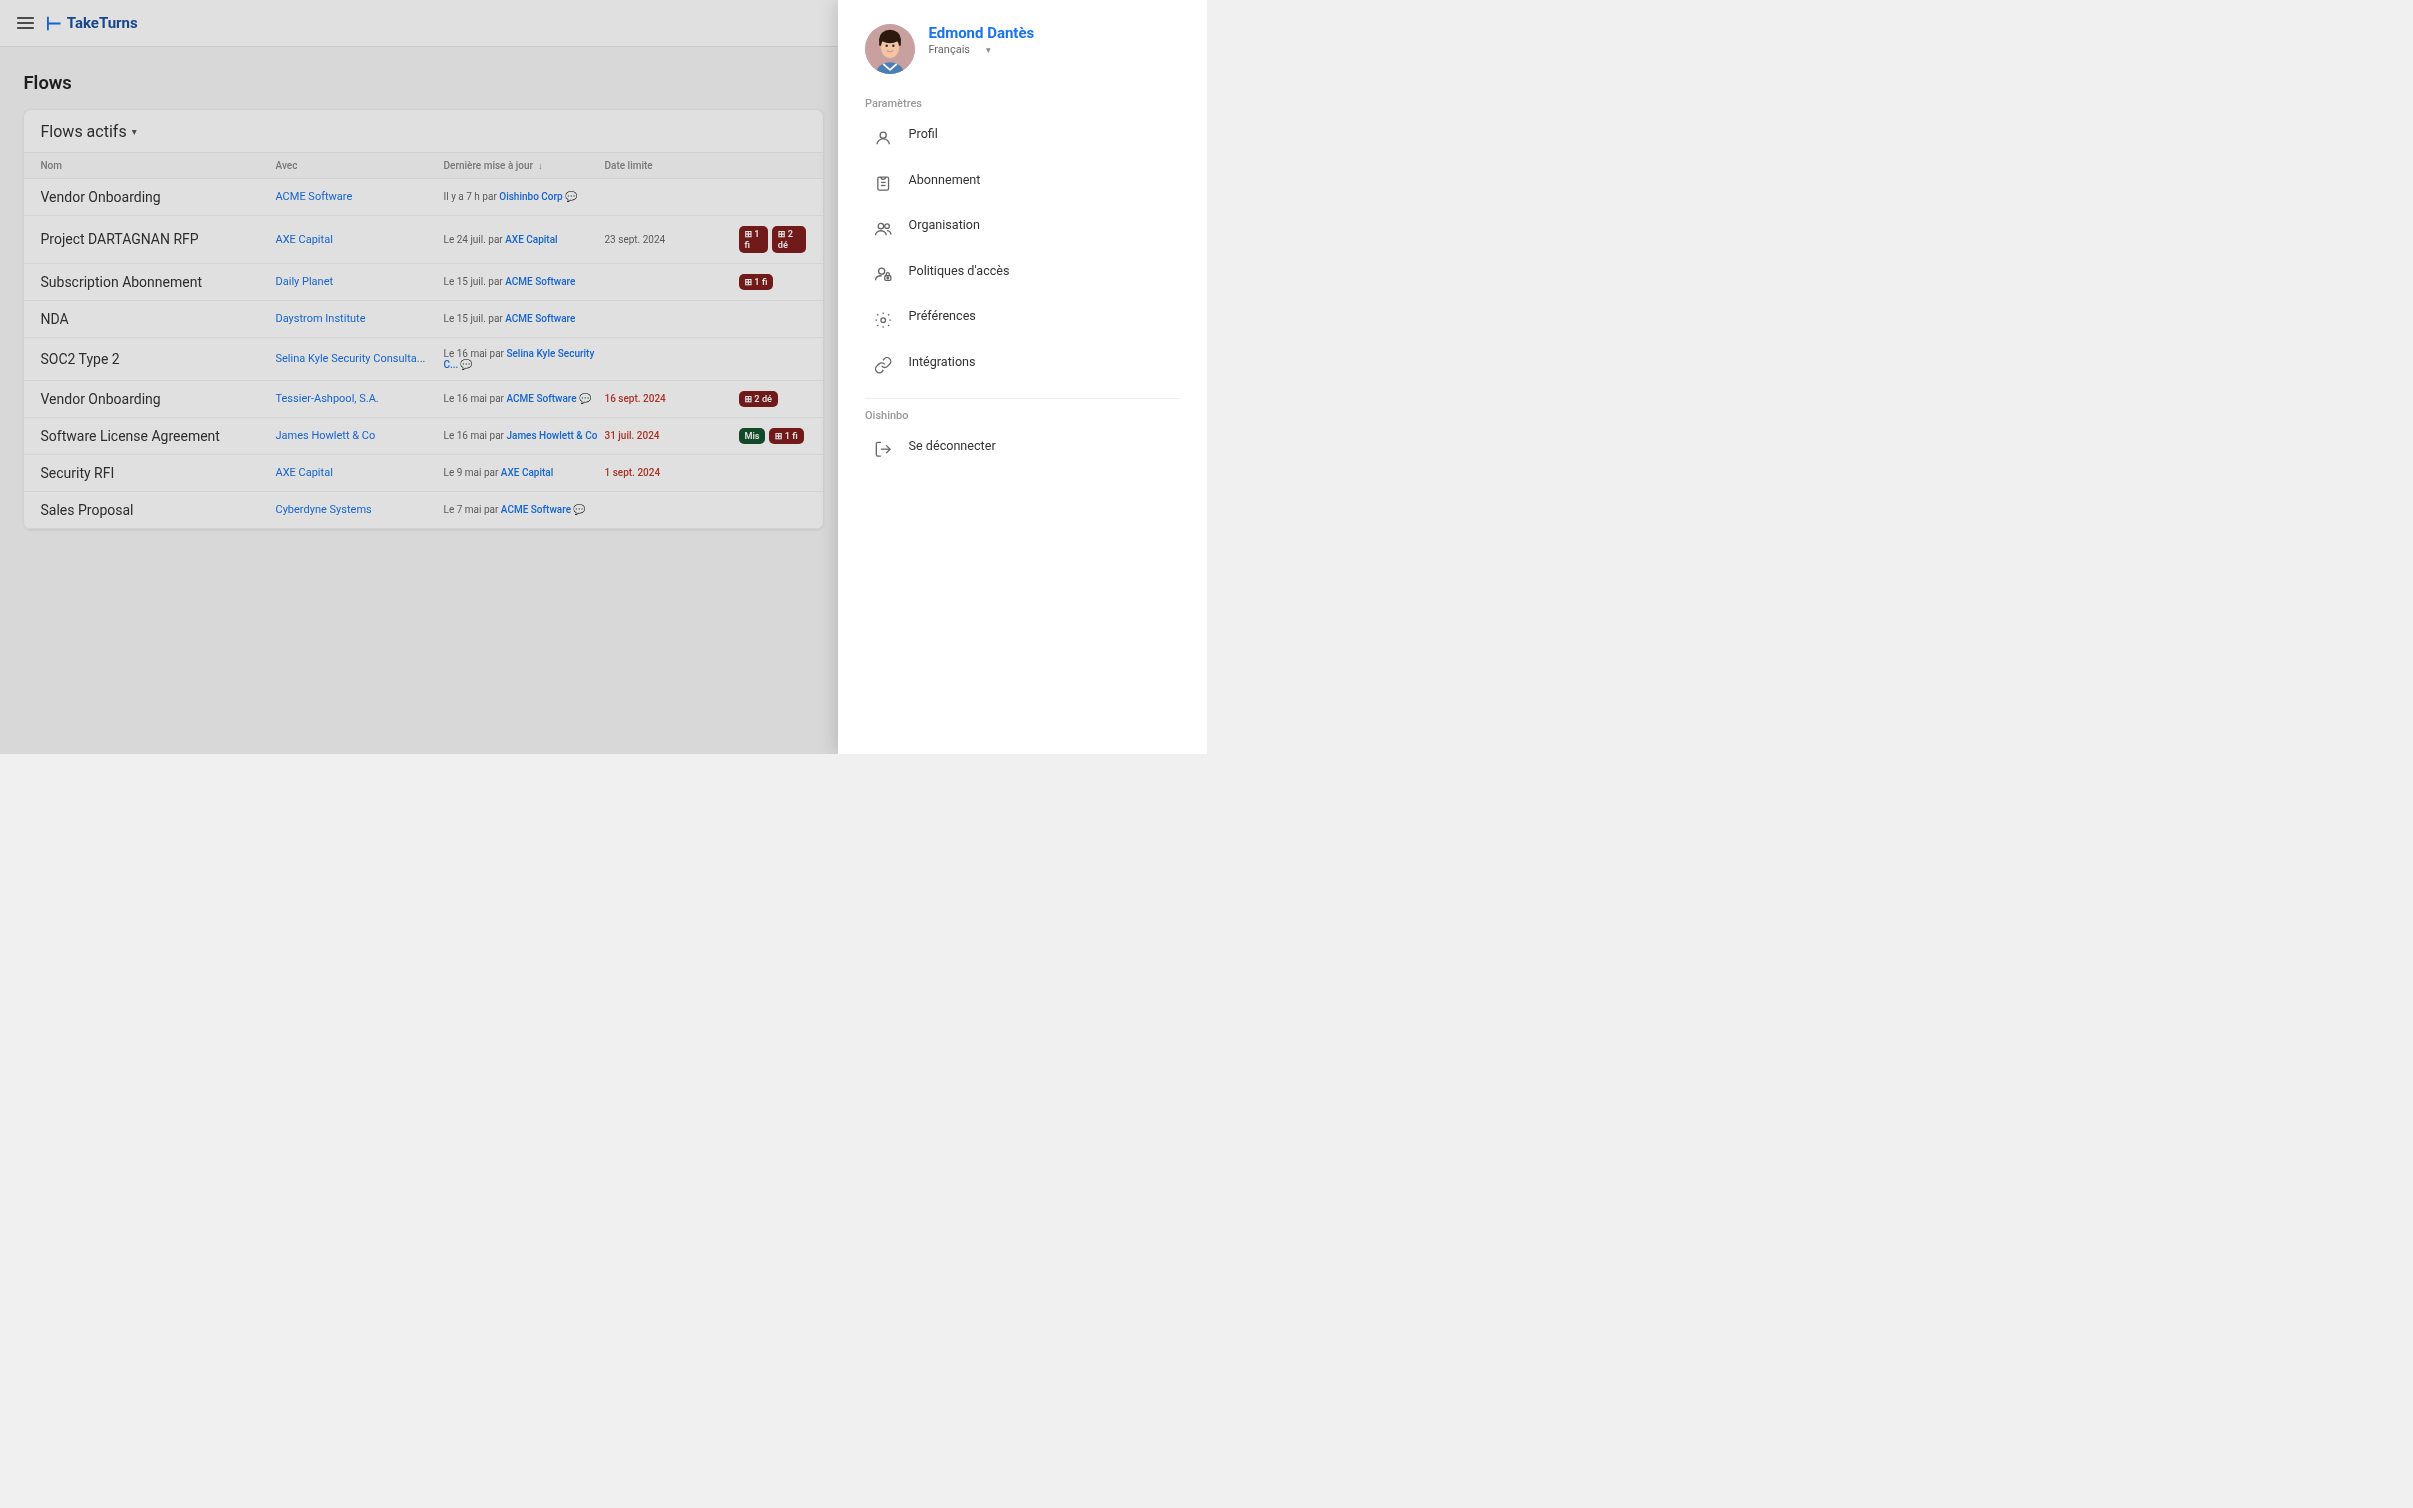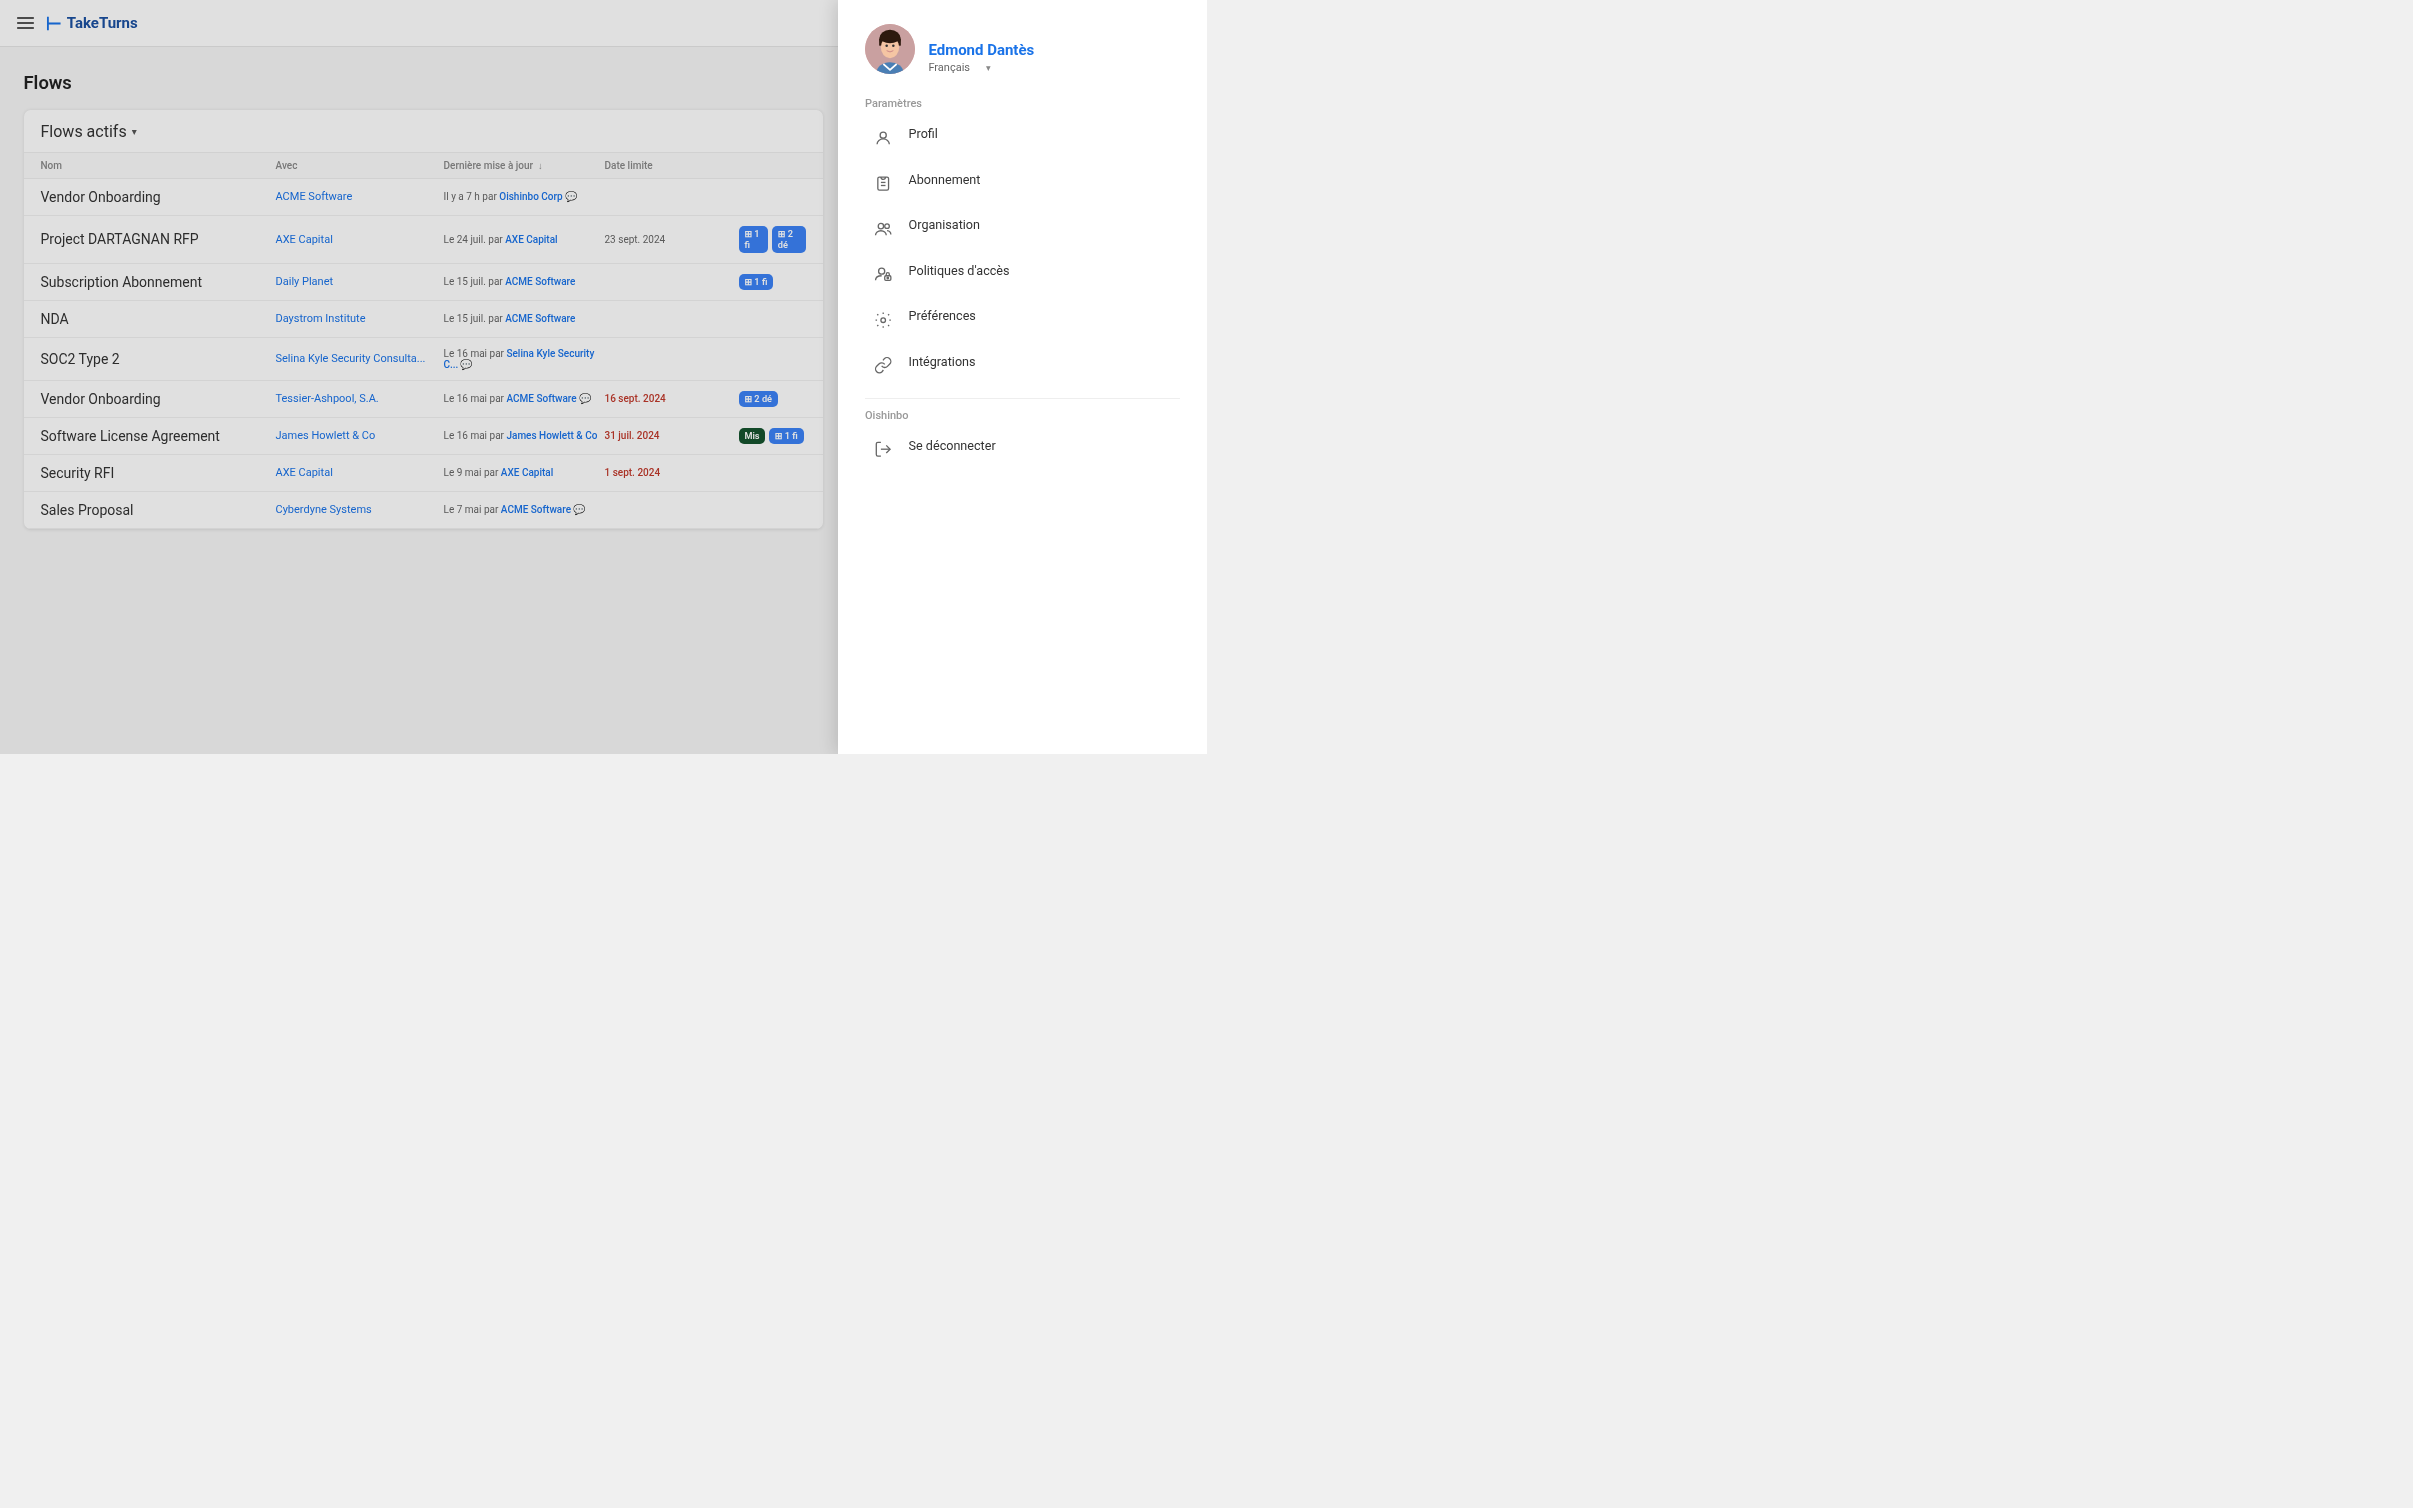--- a/index.html
+++ b/index.html
@@ -98,40 +98,40 @@
     .cell-date.overdue { color: #c0392b; font-weight: 500; }
     .cell-actions { display: flex; gap: 3.4px; align-items: center; }
 
     .badge {
       border-radius: 5px;
       padding: 2.5px 5.9px;
       font-size: 9.2px;
       font-weight: 600;
       display: inline-flex; align-items: center; gap: 2.5px;
     }
-    .badge-blue { background: #3b82f6; color: #fff; }
+    .badge-blue { background: #7f1d1d; color: #fff; }
     .badge-gold { background: #14532d; color: #fff; }
 
     
     .overlay {
       position: absolute;
       top: 0; right: 0;
       width: 369px;
       height: 754px;
       background: #fff;
       box-shadow: -3.4px 0 17px rgba(0,0,0,0.15);
       z-index: 100;
       padding: 23.5px 27px;
       overflow-y: auto;
     }
 
     
     .user-header {
       display: flex;
-      align-items: flex-end;
+      align-items: flex-start;
       gap: 13.4px;
       margin-bottom: 23.5px;
     }
     .avatar {
       width: 50px; height: 50px;
       border-radius: 50%;
       background: #d4a0a0;
       overflow: hidden;
       flex-shrink: 0;
       display: flex; align-items: flex-end; justify-content: center;

